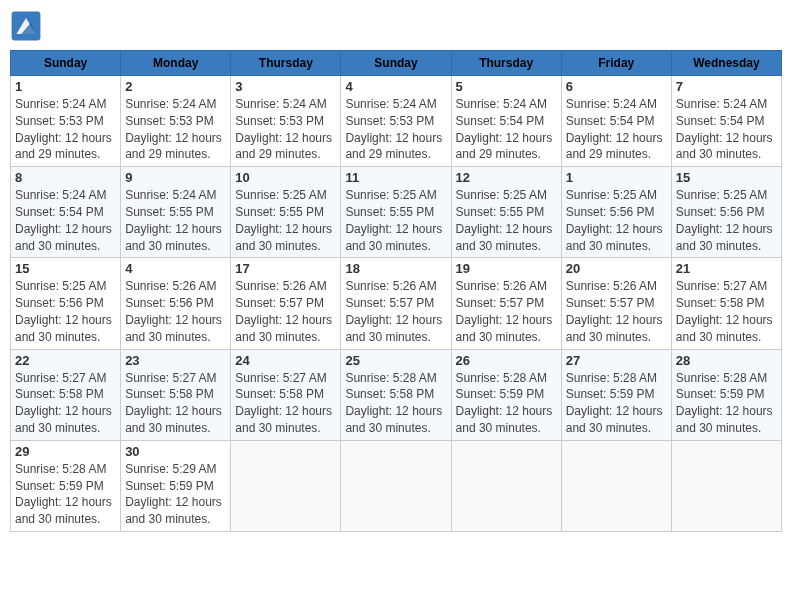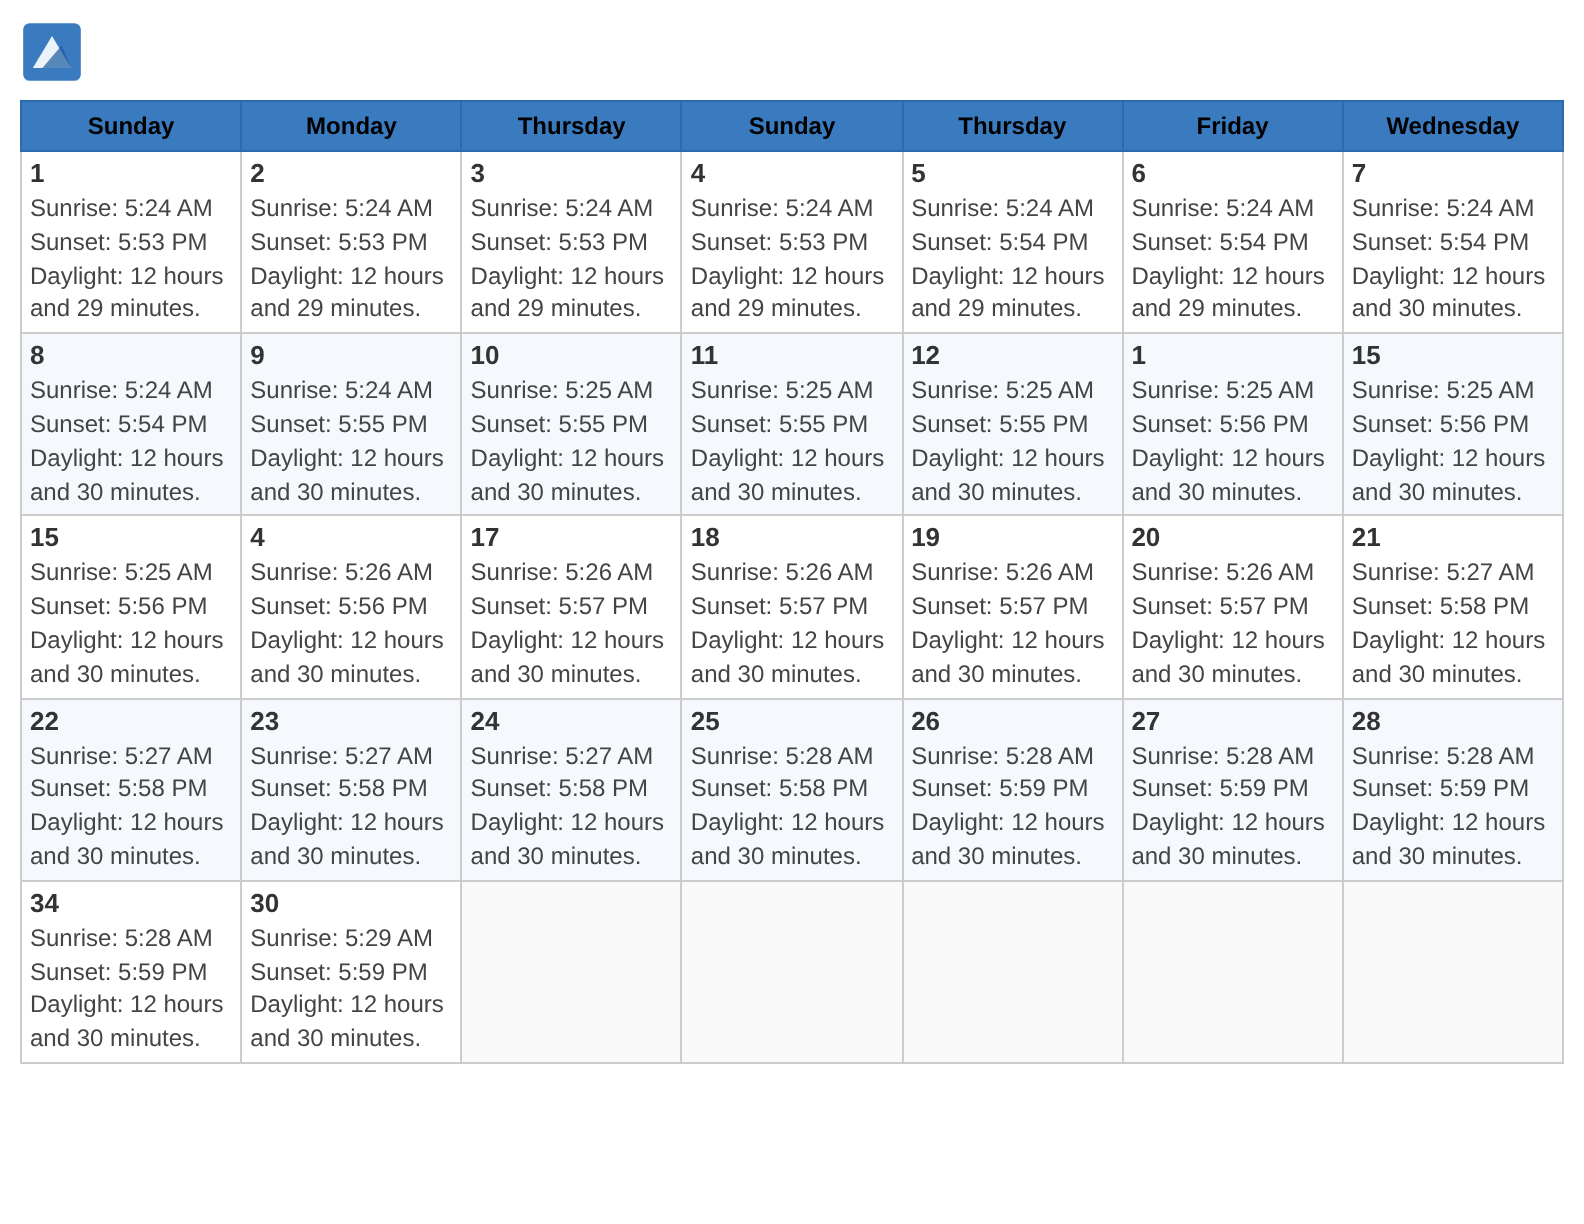--- a/index.html
+++ b/index.html
@@ -232,21 +232,21 @@
           <span class="day-number">27</span>
           <div class="day-detail">Sunrise: 5:28 AM<br>Sunset: 5:59 PM<br>Daylight: 12 hours and 30 minutes.</div>
         </td>
         <td>
           <span class="day-number">28</span>
           <div class="day-detail">Sunrise: 5:28 AM<br>Sunset: 5:59 PM<br>Daylight: 12 hours and 30 minutes.</div>
         </td>
       </tr>
       <tr>
         <td>
-          <span class="day-number">34</span>
+          <span class="day-number">29</span>
           <div class="day-detail">Sunrise: 5:28 AM<br>Sunset: 5:59 PM<br>Daylight: 12 hours and 30 minutes.</div>
         </td>
         <td>
           <span class="day-number">30</span>
           <div class="day-detail">Sunrise: 5:29 AM<br>Sunset: 5:59 PM<br>Daylight: 12 hours and 30 minutes.</div>
         </td>
         <td class="empty-cell"></td>
         <td class="empty-cell"></td>
         <td class="empty-cell"></td>
         <td class="empty-cell"></td>

